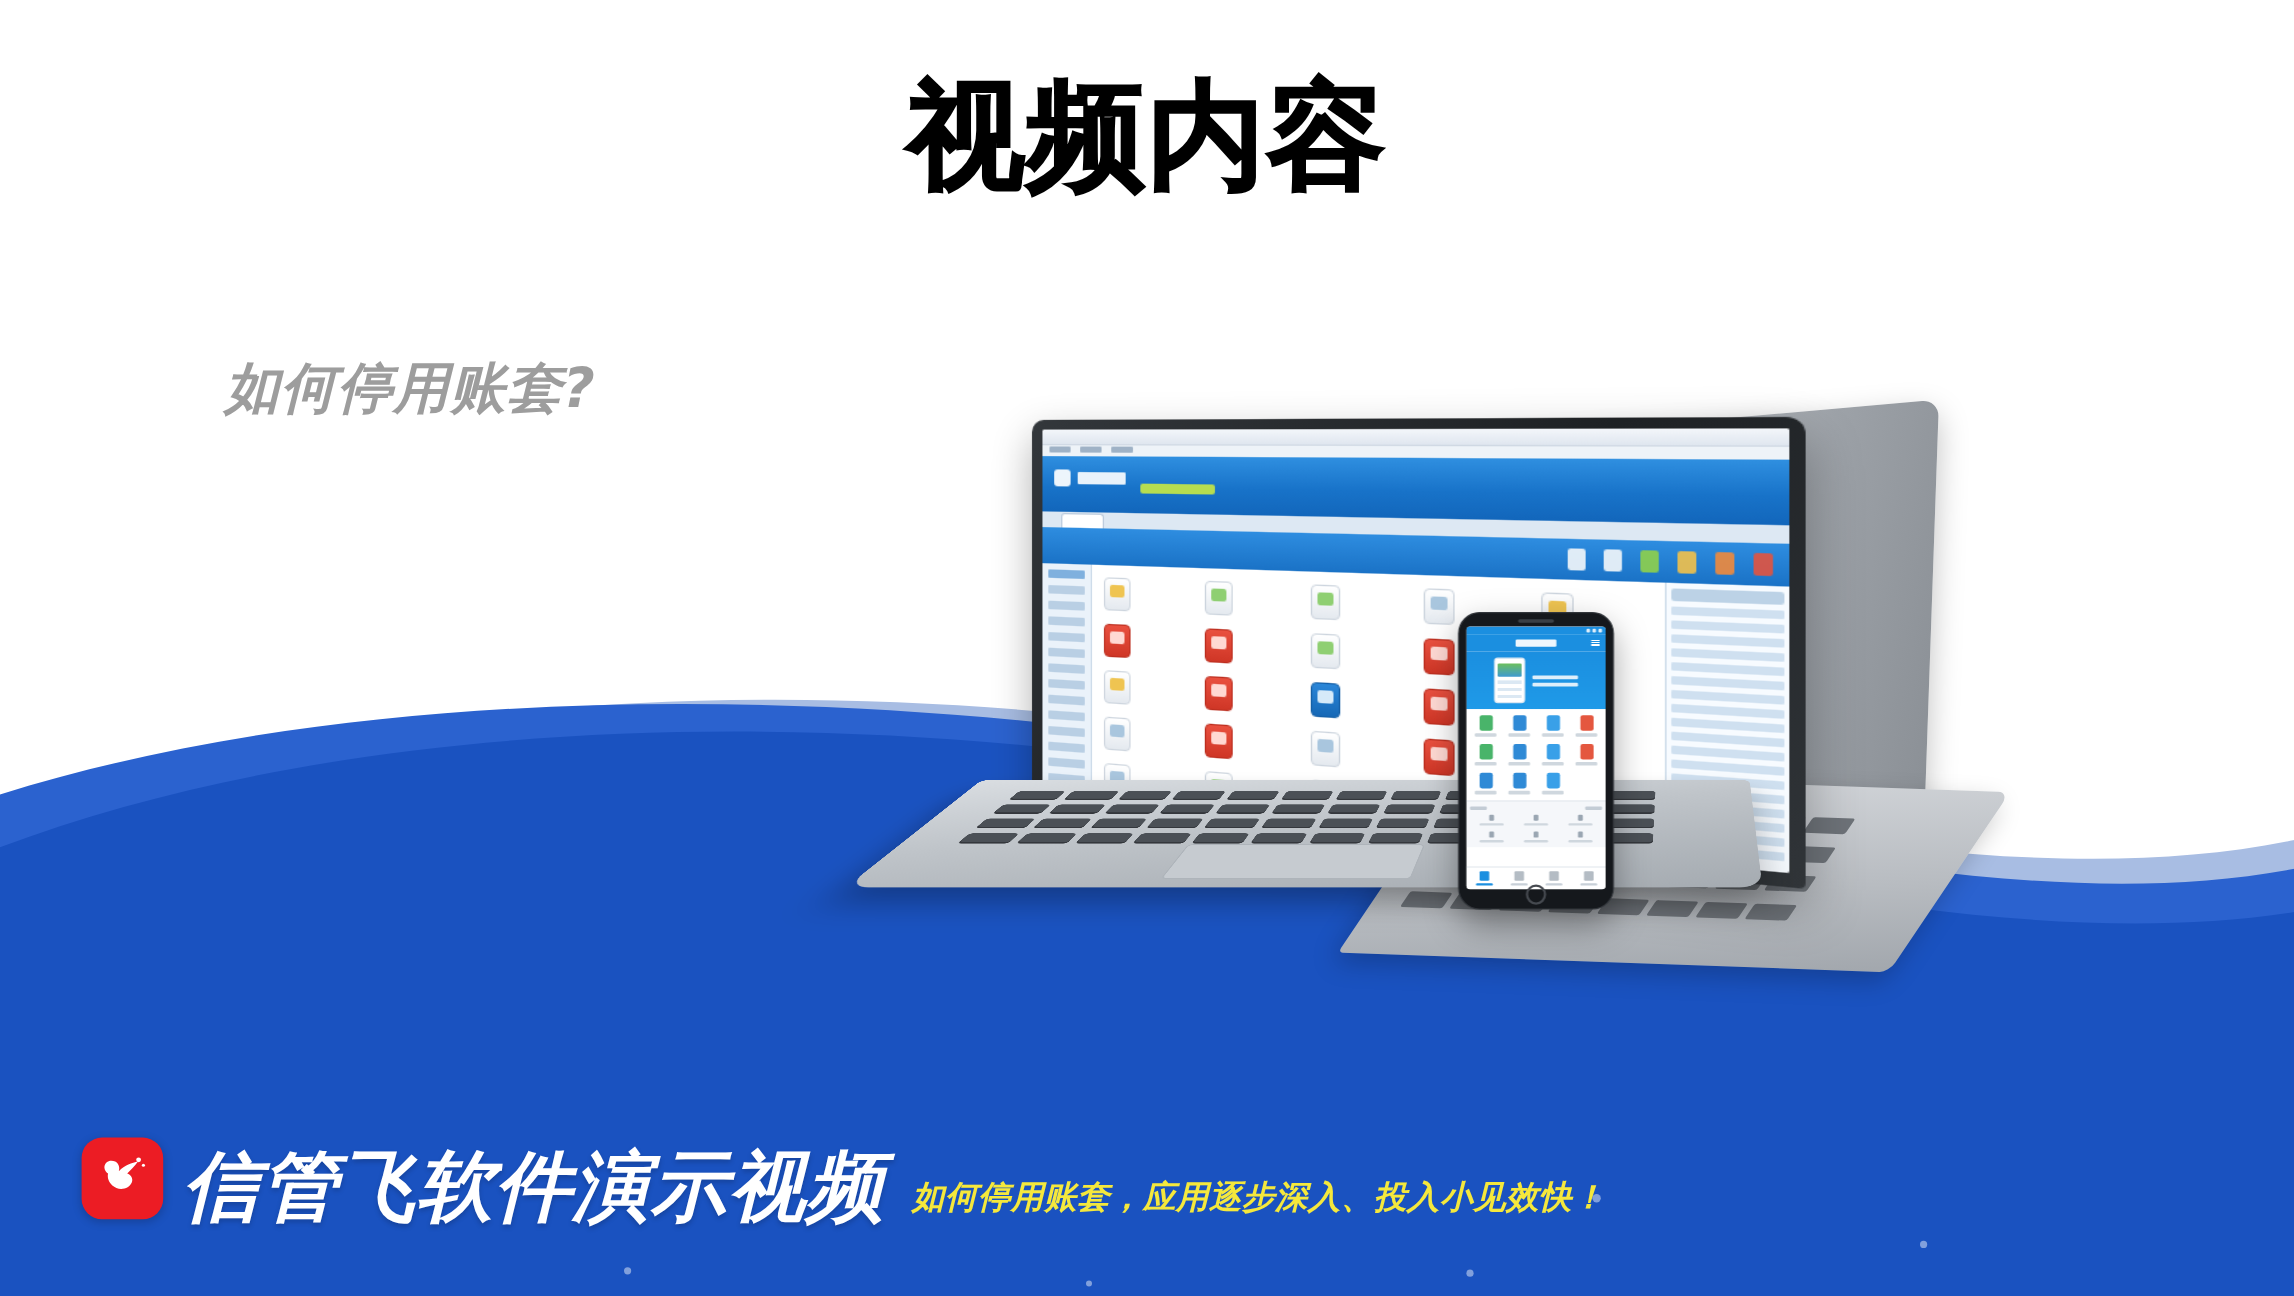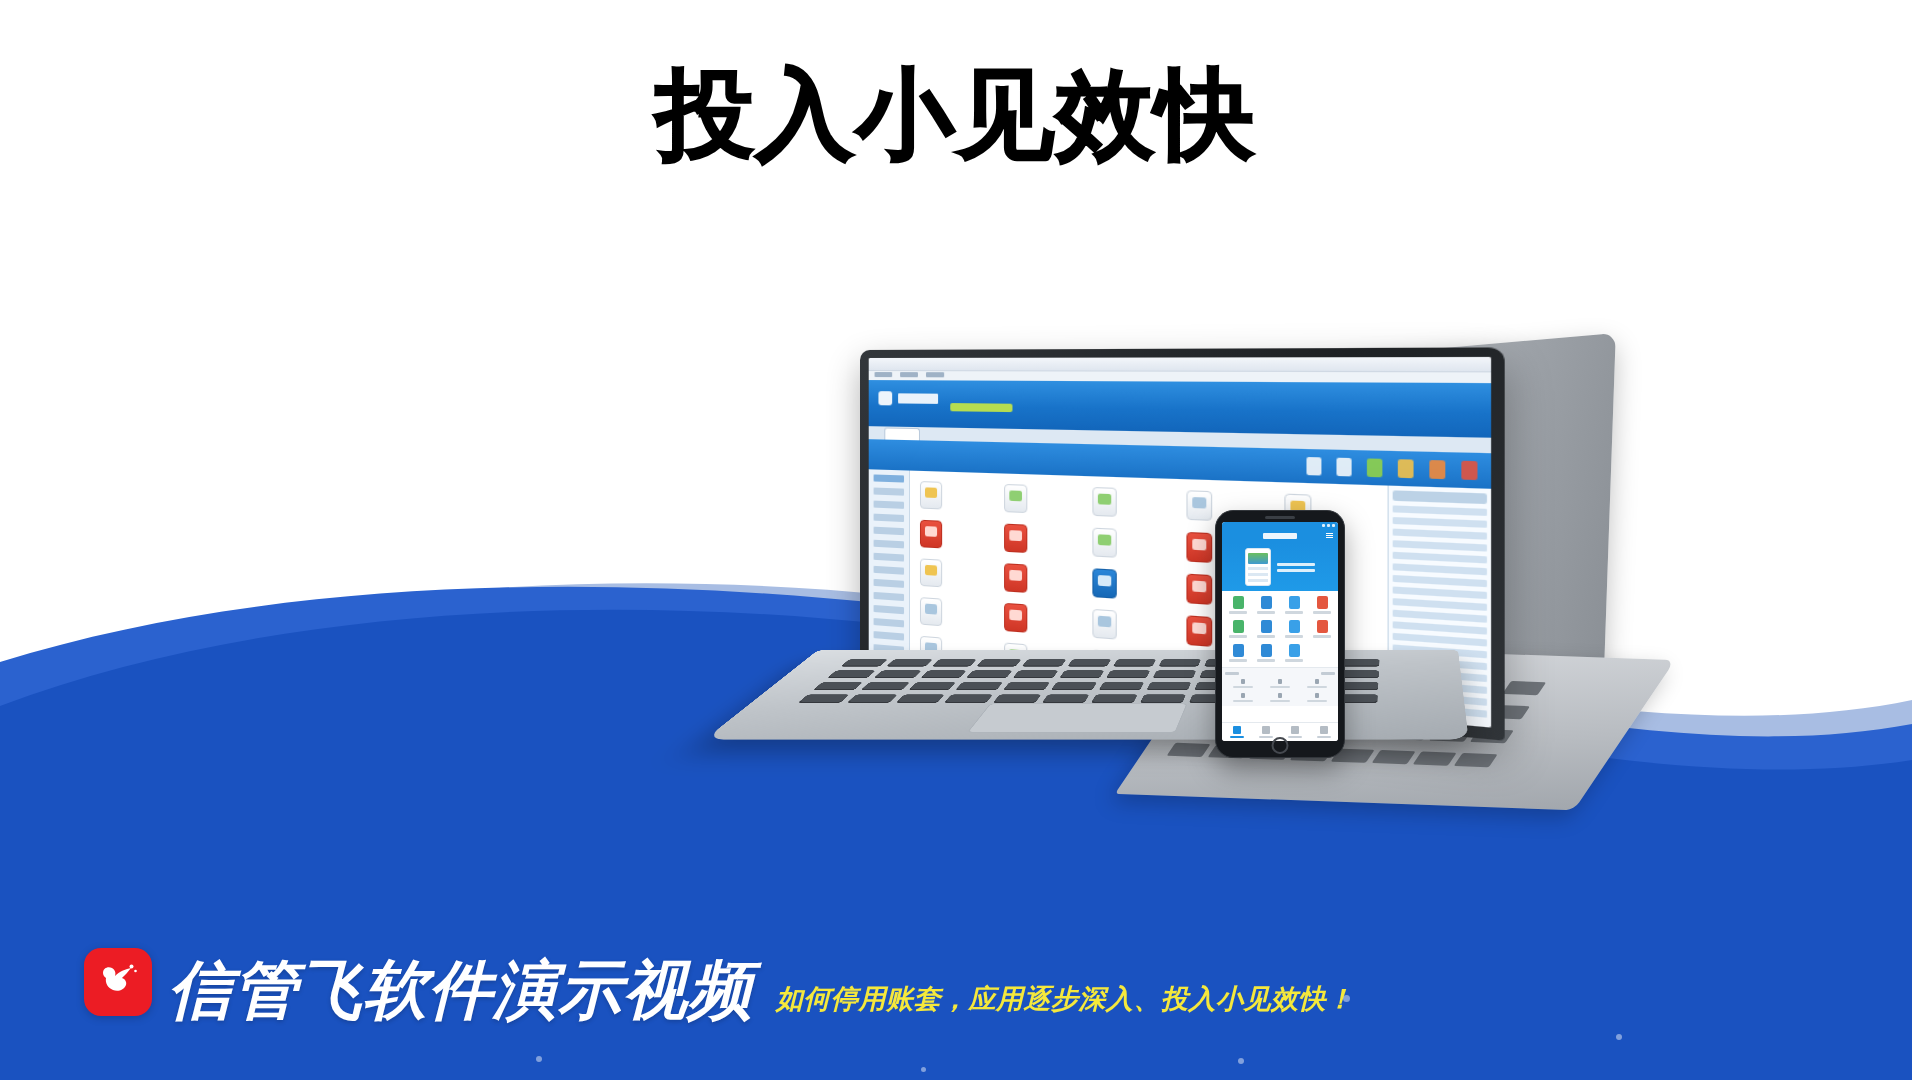--- a/index.html
+++ b/index.html
@@ -181,21 +181,21 @@
   .ph-stats .cells span em{display:block;width:4px;height:5px;background:#9aa6b2;border-radius:1px;}
   .ph-stats .cells span u{display:block;width:20px;height:2px;background:#cfd7de;border-radius:1px;}
   .ph-nav{margin-top:auto;height:18px;background:#fff;border-top:1px solid #e4e9ee;display:flex;}
   .ph-nav .ni{flex:1;display:flex;flex-direction:column;align-items:center;justify-content:center;gap:2px;}
   .ph-nav .ni b{display:block;width:8px;height:8px;background:#b4bcc4;border-radius:1px;}
   .ph-nav .ni.active b{background:#1b8fe0;}
   .ph-nav .ni u{display:block;width:14px;height:2px;background:#c8d0d8;border-radius:1px;}
   .ph-nav .ni.active u{background:#1b8fe0;}
 
   
-  .bottombar{position:absolute;left:16px;bottom:0;width:1576px;height:165px;}
+  .bottombar{position:absolute;left:0;bottom:0;width:1576px;height:165px;}
   .logo-mark{
     position:absolute;left:68px;bottom:64px;width:68px;height:68px;
     background:#ec1c24;border-radius:17px;
     box-shadow:0 2px 8px rgba(0,0,0,.2);
     display:flex;align-items:center;justify-content:center;
   }
   .logo-mark svg{display:block;}
   .brandtext{
     position:absolute;left:152px;bottom:58px;
     color:#ffffff;font-style:italic;font-weight:800;
@@ -227,23 +227,24 @@
     <svg viewBox="0 0 1912 1080" preserveAspectRatio="none" aria-hidden="true">
 
       <path d="M0,700 C300,560 760,560 1110,626 C1440,688 1700,744 1912,700 L1912,1080 L0,1080 Z" fill="#a8bde3"></path>
 
       <path d="M0,662 C340,556 790,572 1180,648 C1470,706 1710,762 1912,724 L1912,1080 L0,1080 Z" fill="#2b62cf"></path>
 
       <path d="M0,706 C330,582 800,584 1190,676 C1480,746 1720,790 1912,760 L1912,1080 L0,1080 Z" fill="#1a52c0"></path>
     </svg>
   </div>
 
-  <div class="title">投入小见效快</div>
+  <div class="title">视频内容</div>
 
   <div class="subtitle">
+    <span class="l2">如何停用账套?</span>
   </div>
 
   <div class="devices">
 
     <div class="laptop-back">
       <div class="lid"></div>
       <div class="hinge"></div>
     </div>
     <div class="laptop-back-kb">
       <div class="krow" style="top:26px;">

